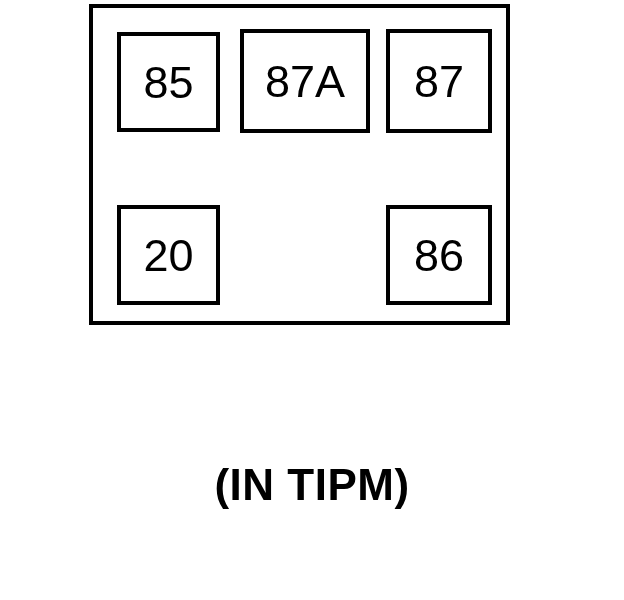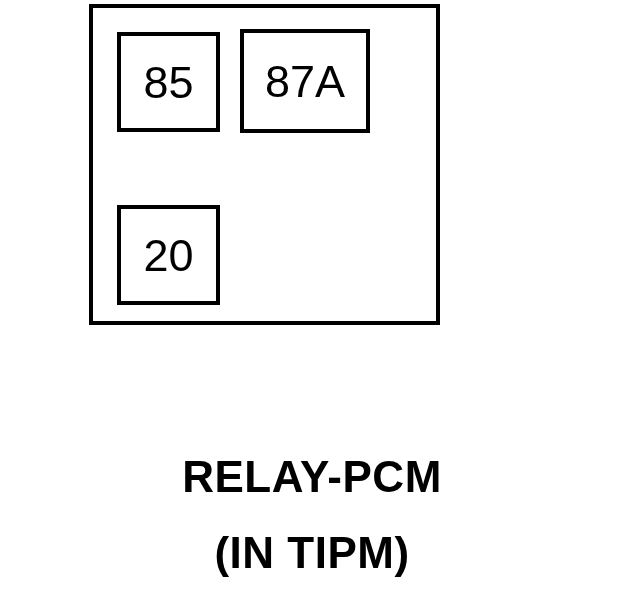--- a/index.html
+++ b/index.html
@@ -14,21 +14,21 @@
     overflow: hidden;
     font-family: "Liberation Sans", sans-serif;
     color: #000000;
   }
 
   
   #relay-diagram {
     position: absolute;
     left: 89px;
     top: 4px;
-    width: 351px;
+    width: 421px;
     height: 321px;
   }
   #relay-body {
     position: absolute;
     left: 0;
     top: 0;
     width: 100%;
     height: 100%;
     box-sizing: border-box;
     border: 4px solid #000000;
@@ -90,25 +90,30 @@
   <div id="relay-body">
 
     <div class="terminal pin-85">
       <span class="terminal-label">85</span>
     </div>
 
     <div class="terminal pin-87a">
       <span class="terminal-label">87A</span>
     </div>
 
+    <div class="terminal pin-87">
+      <span class="terminal-label">87</span>
+    </div>
 
     <div class="terminal pin-30">
       <span class="terminal-label">20</span>
     </div>
 
+    <div class="terminal pin-86">
+      <span class="terminal-label">86</span>
+    </div>
 
   </div>
 </div>
 
 <div id="caption">
-  <div class="caption-line" id="caption-title">RELAY-PCM</div>
   <div class="caption-line" id="caption-subtitle">(IN TIPM)</div>
 </div>
 
 </body></html>

